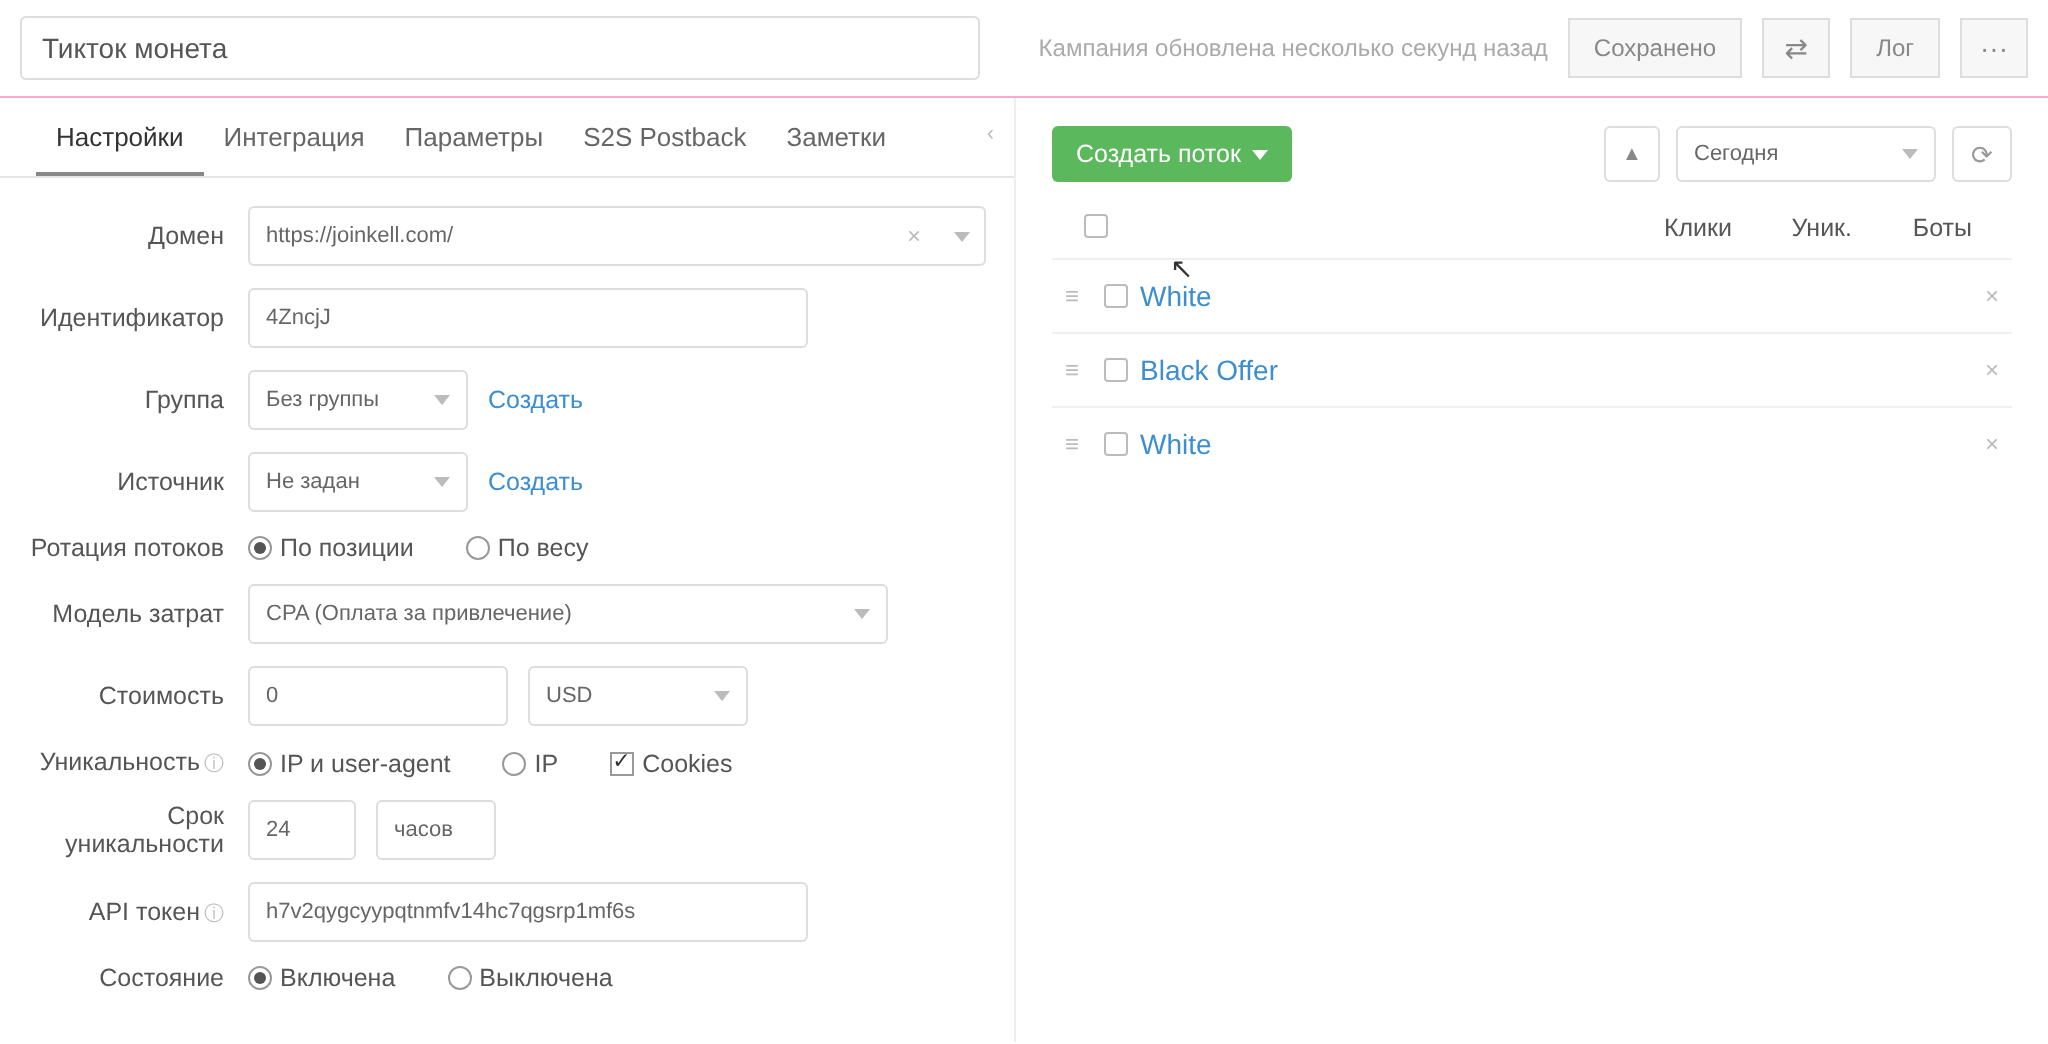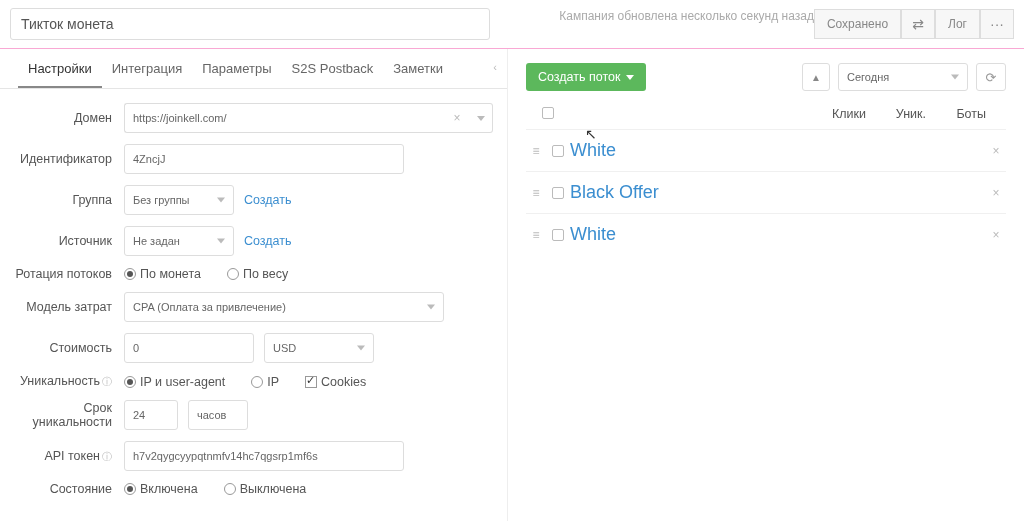--- a/index.html
+++ b/index.html
@@ -1,19 +1,19 @@
 <!DOCTYPE html>
 <html><head>
 <meta charset="utf-8">
 <style>
 * { box-sizing: border-box; margin: 0; padding: 0; }
 body { font-family: -apple-system, BlinkMacSystemFont, "Segoe UI", Arial, sans-serif; font-size: 13px; color: #333; background: #fff; width: 1024px; height: 522px; overflow: hidden; }
 .topbar { display: flex; align-items: center; padding: 8px 10px; border-bottom: 1px solid #f9a8d4; gap: 10px; }
 .topbar input.title { width: 480px; height: 32px; padding: 6px 10px; border: 1px solid #ddd; border-radius: 3px; font-size: 14px; color: #555; }
-.top-right { margin-left: auto; display: flex; align-items: flex-start; }
+.top-right { margin-left: auto; display: flex; align-items: center; gap: 10px; }
 .updated-text { color: #aaa; font-size: 12px; }
 .btn { height: 30px; padding: 0 12px; border: 1px solid #ddd; background: #f7f7f7; border-radius: 0; color: #888; font-size: 12px; cursor: pointer; display: inline-flex; align-items: center; justify-content: center; }
 .btn.icon-only { width: 34px; padding: 0; font-size: 14px; }
 
 .main { display: flex; height: calc(100% - 50px); }
 .left { width: 508px; border-right: 1px solid #eee; }
 .tabs { display: flex; border-bottom: 1px solid #e5e5e5; padding: 0 18px; position: relative; }
 .tab { padding: 12px 10px 10px 10px; color: #666; font-size: 13px; cursor: pointer; border-bottom: 2px solid transparent; }
 .tab.active { color: #333; border-bottom-color: #888; }
 .tab-close { position: absolute; right: 10px; top: 12px; color: #bbb; font-size: 11px; }
@@ -56,21 +56,21 @@
 
 .thead { display: flex; color: #555; font-size: 12.5px; padding: 4px 0 8px 0; }
 .thead .th-check { width: 44px; display:flex; justify-content:center; }
 .thead .th-name { flex: 1; }
 .thead .th-col { width: 60px; text-align: right; }
 .ckbox { width:12px;height:12px;border:1px solid #bbb;border-radius:2px;display:inline-block; }
 
 .flow-row { display:flex; align-items:center; padding: 10px 0; border-top: 1px solid #f0f0f0; }
 .drag { width: 20px; color:#bbb; font-size:12px; text-align:center; }
 .flow-row .ck { width: 24px; display:flex; justify-content:center; }
-.flow-row .name { flex:1; color:#3b8ed0; font-size:18px; cursor:pointer; }
+.flow-row .name { flex:1; color:#3b8ed0; font-size:14px; cursor:pointer; }
 .flow-row .col { width: 60px; }
 .flow-row .del { width: 20px; color:#bbb; font-size:12px; text-align:center; cursor:pointer; }
 .cursor-arrow { position:absolute; left:585px; top:126px; font-size:14px; color:#333; pointer-events:none; }
 </style>
 </head>
 <body>
 
 <div class="topbar">
   <input class="title" value="Тикток монета" style="">
   <div class="top-right">
@@ -131,21 +131,21 @@
             </div>
           <span class="link">Создать</span>
         </div>
       </div>
 
       <div class="row">
         <div class="label">Ротация потоков</div>
         <div class="control">
           <label class="radio checked">
               <span class="dot"></span>
-              <span>По монета</span>
+              <span>По позиции</span>
             </label>
           <label class="radio">
               <span class="dot"></span>
               <span>По весу</span>
             </label>
         </div>
       </div>
 
       <div class="row">
         <div class="label">Модель затрат</div>

